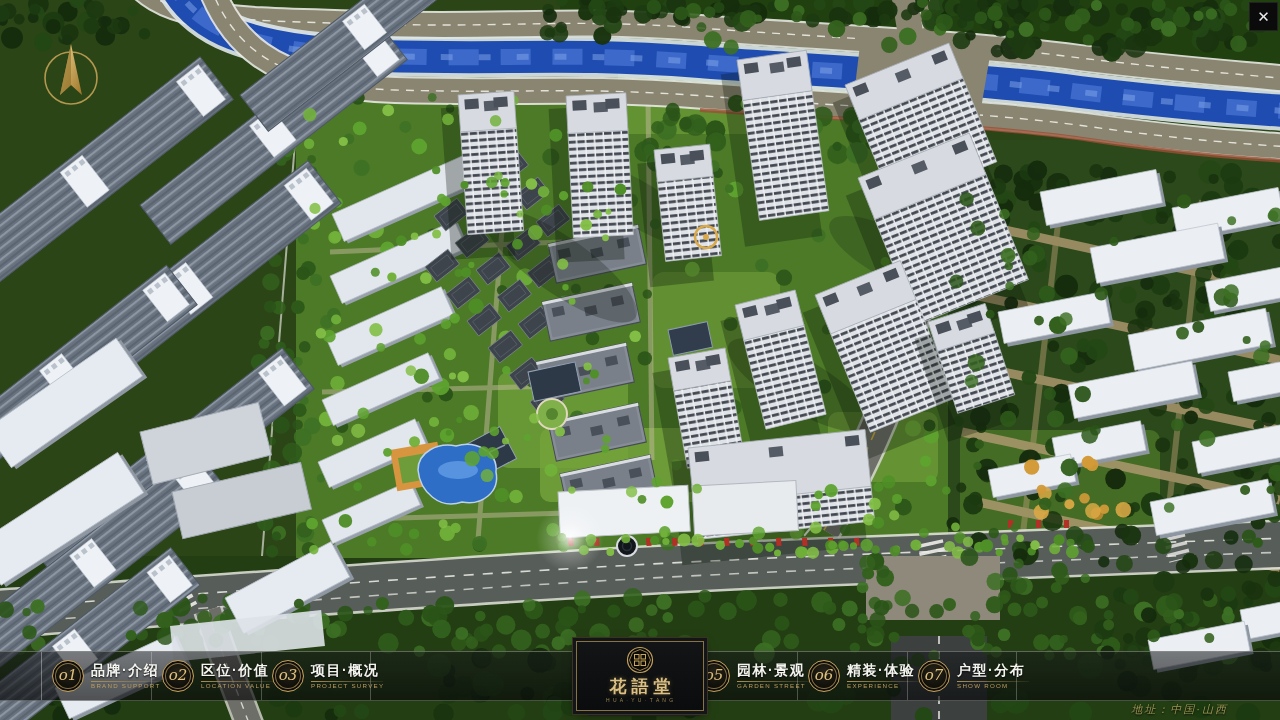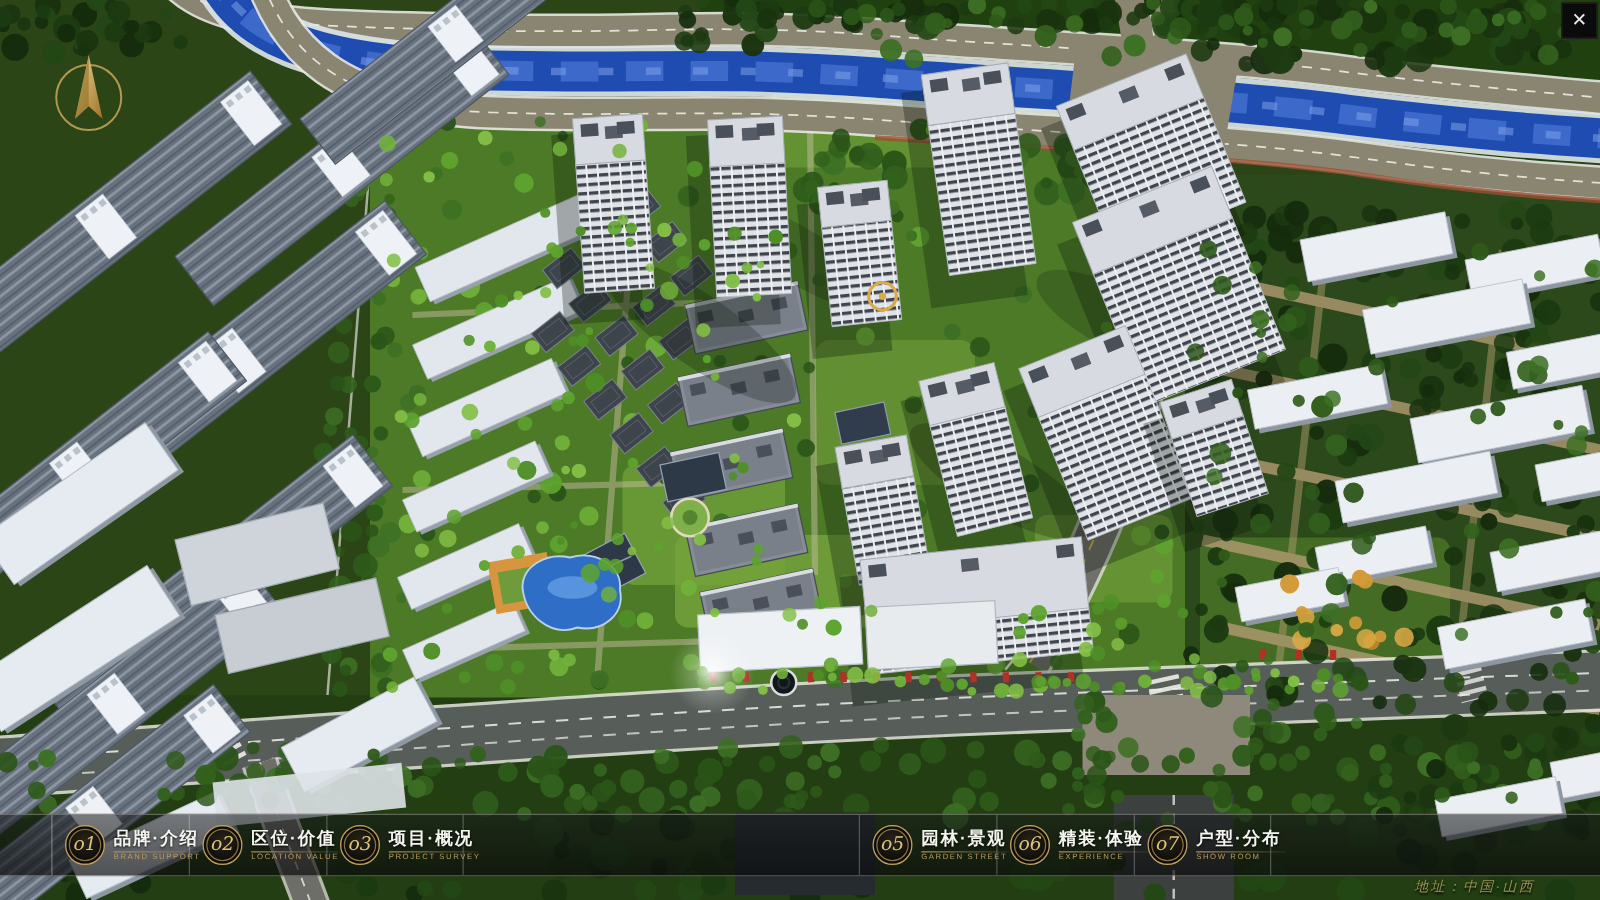--- a/index.html
+++ b/index.html
@@ -1830,15 +1830,27 @@
           </div>
         <div class="labels">
           <div class="zh">户型·分布</div>
           <div class="rule"></div>
           <div class="en">SHOW ROOM</div>
         </div>
       </div>
     </div>
   </div>
 
+  <div class="logo-panel">
+    <svg width="30" height="30" viewBox="0 0 30 30" style="margin-top:3px;">
+      <circle cx="15" cy="15" r="12.5" fill="#0c0b07" stroke="#c2a05e" stroke-width="1.2"></circle>
+      <polygon points="15,4.5 22.4,7.6 25.5,15 22.4,22.4 15,25.5 7.6,22.4 4.5,15 7.6,7.6" fill="none" stroke="#c2a05e" stroke-width=".8"></polygon>
+      <rect x="9.5" y="9.5" width="4.5" height="4.5" fill="none" stroke="#caa75f" stroke-width="1"></rect>
+      <rect x="16" y="9.5" width="4.5" height="4.5" fill="none" stroke="#caa75f" stroke-width="1"></rect>
+      <rect x="9.5" y="16" width="4.5" height="4.5" fill="none" stroke="#caa75f" stroke-width="1"></rect>
+      <rect x="16" y="16" width="4.5" height="4.5" fill="none" stroke="#caa75f" stroke-width="1"></rect>
+    </svg>
+    <div class="logo-title">花語堂</div>
+    <div class="logo-sub">H U A · Y U · T A N G</div>
+  </div>
 
   <div class="address">地址：中国·山西</div>
 </div>
 
 </body></html>

